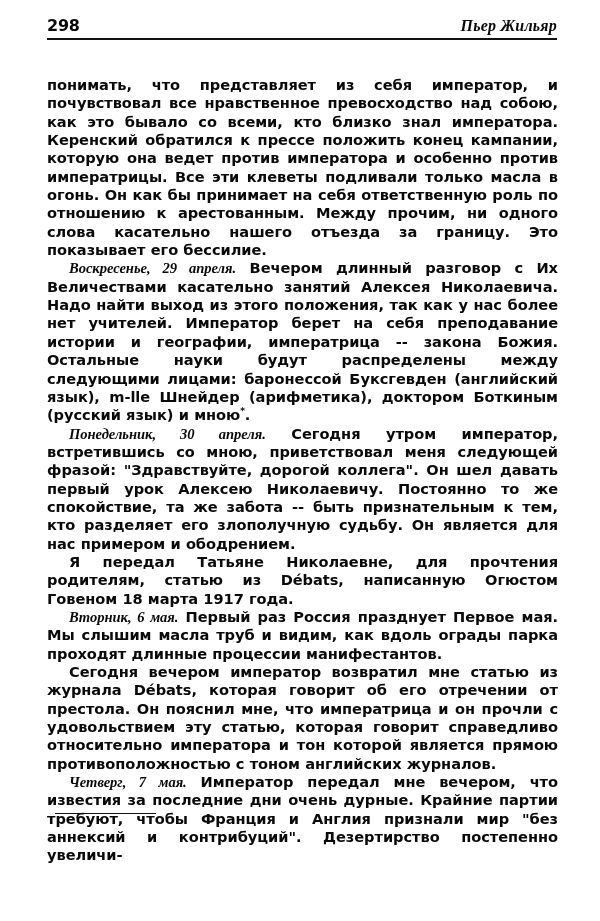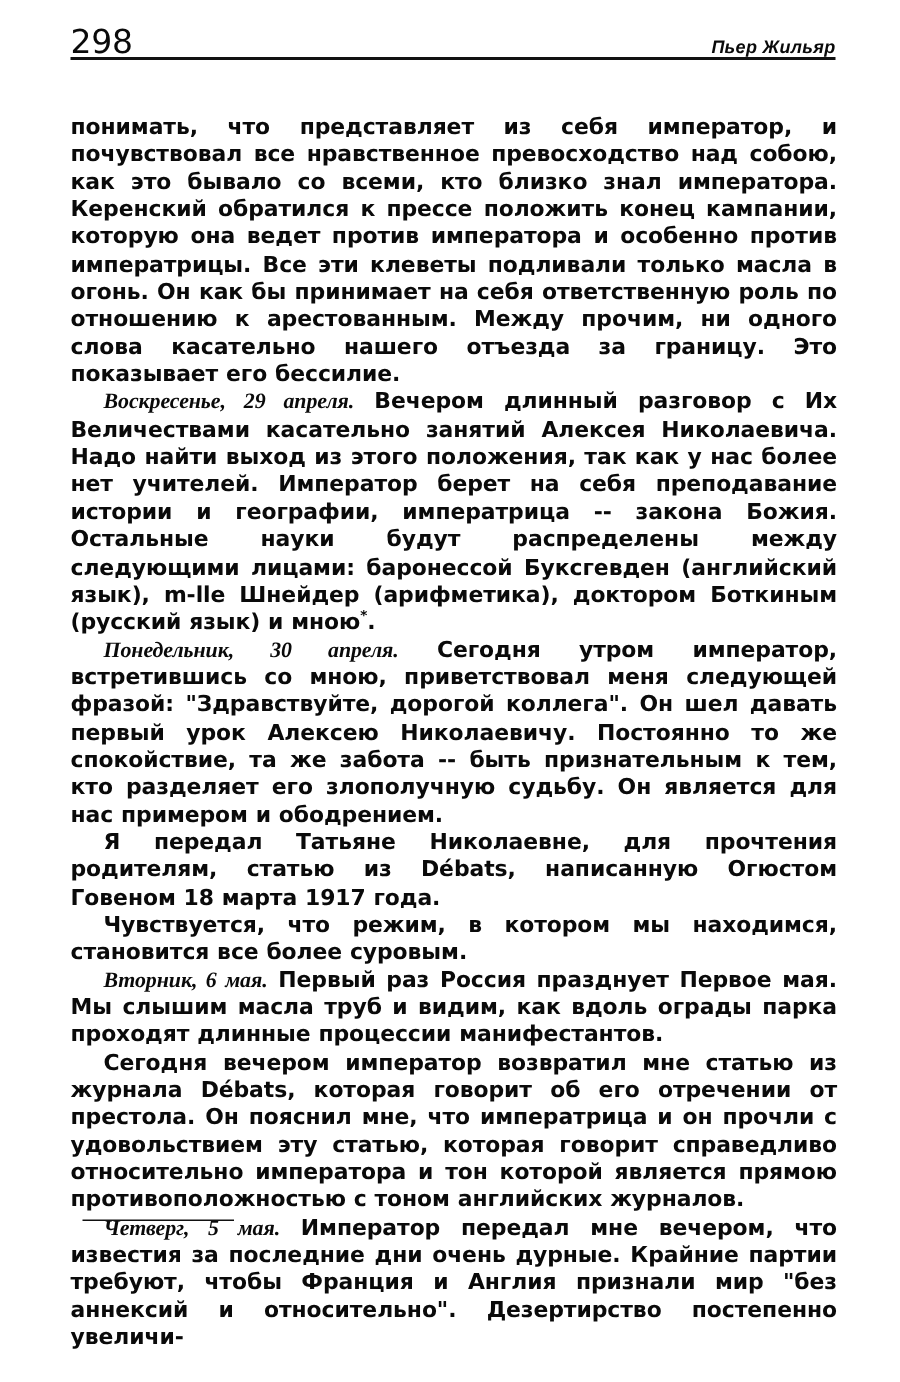--- a/index.html
+++ b/index.html
@@ -28,29 +28,29 @@
     position: absolute;
     left: 47px;
     top: 16px;
     width: 510px;
     display: flex;
     align-items: baseline;
     justify-content: space-between;
   }
   .folio {
     font-family: "DejaVu Sans", sans-serif;
-    font-weight: normal;
-    font-size: 22px;
+    font-weight: bold;
+    font-size: 16px;
     letter-spacing: -0.2px;
   }
   .head-title {
-    font-family: Liberation Sans, sans-serif;
+    font-family: Liberation Serif, serif;
     font-weight: bold;
     font-style: italic;
-    font-size: 12px;
+    font-size: 16px;
     letter-spacing: 0.2px;
   }
   .head-rule {
     position: absolute;
     left: 47px;
     top: 38px;
     width: 510px;
     height: 1.5px;
     background: #111;
   }
@@ -132,26 +132,25 @@
   <div class="textblock">
 
     <p class="para first"><span>понимать, что представляет из себя император, и почувствовал все нравственное превосходство над собою, как это бывало со всеми, кто близко знал императора. Керенский обратился к прессе положить конец кампании, которую она ведет против императора и особенно против императрицы. Все эти клеветы подливали только масла в огонь. Он как бы принимает на себя ответственную роль по отношению к арестованным. Между прочим, ни одного слова касательно нашего отъезда за границу. Это показывает его бессилие.</span></p>
 
     <p class="para"><span class="daydate">Воскресенье, 29 апреля.</span><span> Вечером длинный разговор с Их Величествами касательно занятий Алексея Николаевича. Надо найти выход из этого положения, так как у нас более нет учителей. Император берет на себя преподавание истории и географии, императрица -- закона Божия. Остальные науки будут распределены между следующими лицами: баронессой Буксгевден (английский язык), m-lle Шнейдер (арифметика), доктором Боткиным (русский язык) и мною</span><span class="fnref">*</span><span>.</span></p>
 
     <p class="para"><span class="daydate">Понедельник, 30 апреля.</span><span> Сегодня утром император, встретившись со мною, приветствовал меня следующей фразой: "Здравствуйте, дорогой коллега". Он шел давать первый урок Алексею Николаевичу. Постоянно то же спокойствие, та же забота -- быть признательным к тем, кто разделяет его злополучную судьбу. Он является для нас примером и ободрением.</span></p>
 
     <p class="para"><span>Я передал Татьяне Николаевне, для прочтения родителям, статью из Débats, написанную Огюстом Говеном 18 марта 1917 года.</span></p>
 
-    <p class="para"><span>Чувствуется, что режим, в котором мы находимся, становится все более суровым.</span></p>
 
     <p class="para"><span class="daydate">Вторник, 6 мая.</span><span> Первый раз Россия празднует Первое мая. Мы слышим масла труб и видим, как вдоль ограды парка проходят длинные процессии манифестантов.</span></p>
 
     <p class="para"><span>Сегодня вечером император возвратил мне статью из журнала Débats, которая говорит об его отречении от престола. Он пояснил мне, что императрица и он прочли с удовольствием эту статью, которая говорит справедливо относительно императора и тон которой является прямою противоположностью с тоном английских журналов.</span></p>
 
-    <p class="para"><span class="daydate">Четверг, 5 мая.</span><span> Император передал мне вечером, что известия за последние дни очень дурные. Крайние партии требуют, чтобы Франция и Англия признали мир "без аннексий и относительно". Дезертирство постепенно увеличи-</span></p>
+    <p class="para"><span class="daydate">Четверг, 7 мая.</span><span> Император передал мне вечером, что известия за последние дни очень дурные. Крайние партии требуют, чтобы Франция и Англия признали мир "без аннексий и контрибуций". Дезертирство постепенно увеличи-</span></p>
 
   </div>
 
   <div class="fn-rule"></div>
 
 
 </div>
 
 </body></html>

